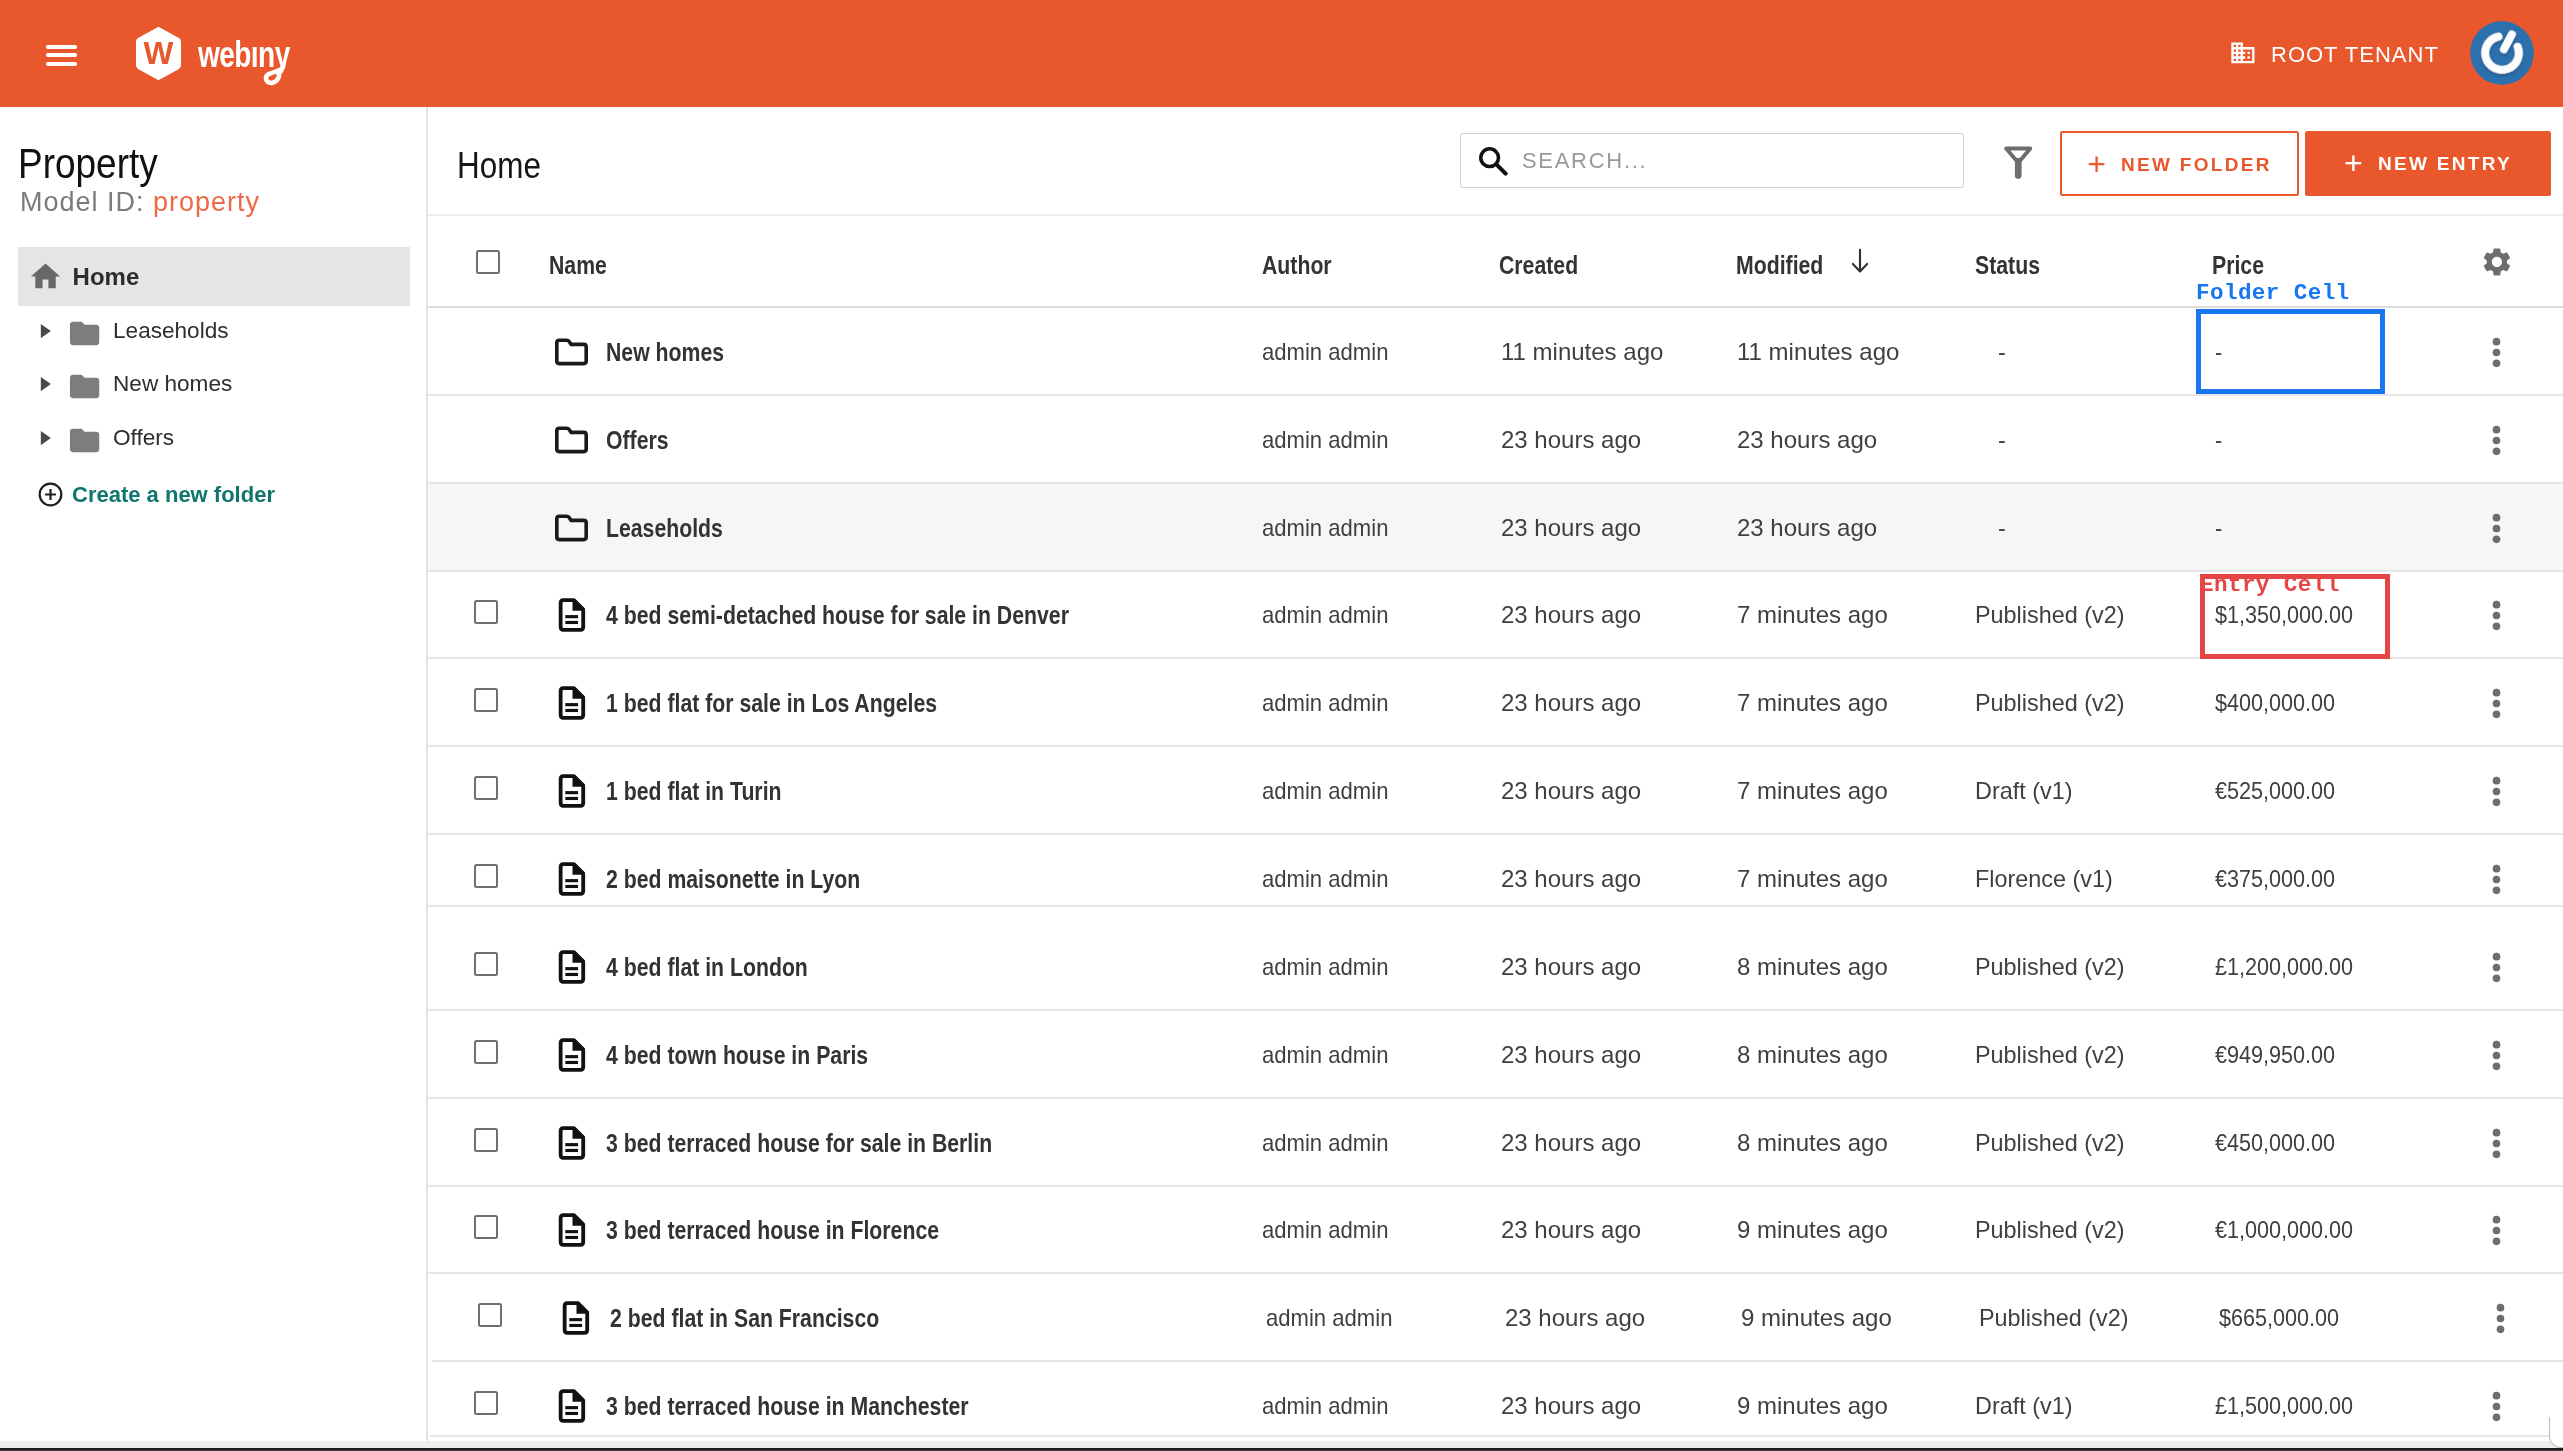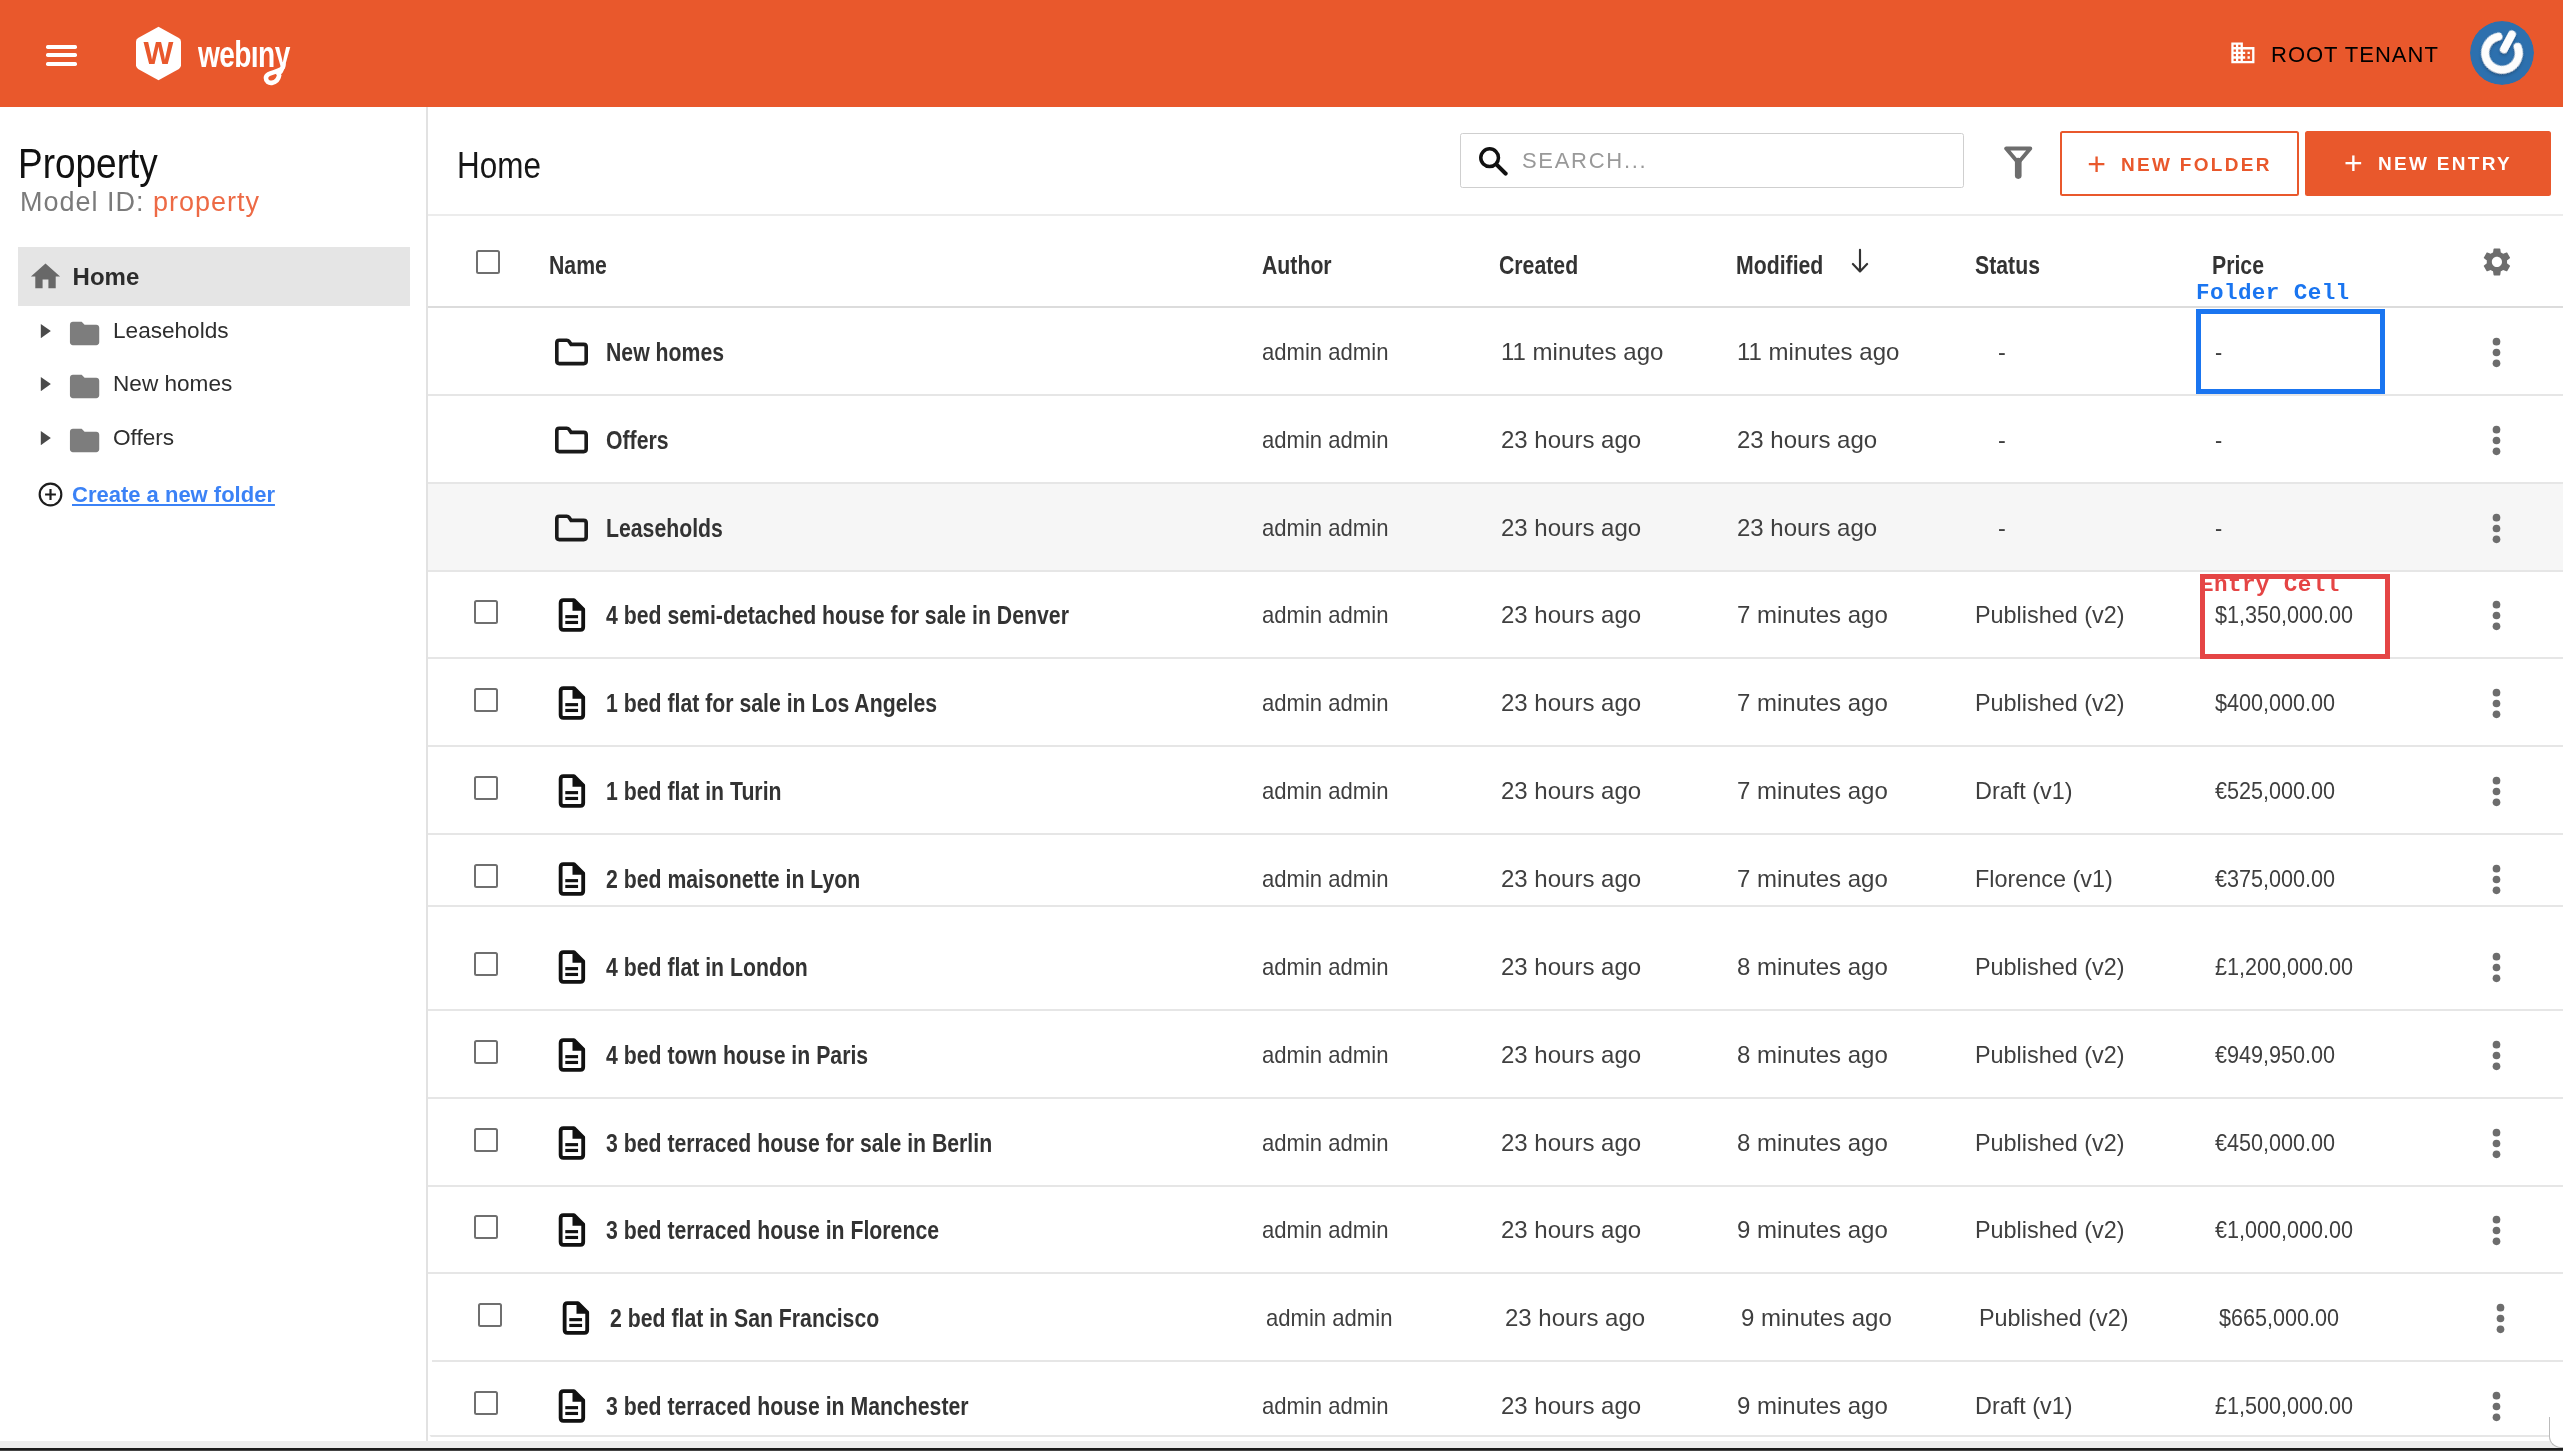--- a/index.html
+++ b/index.html
@@ -15,21 +15,21 @@
       <path d="M29 1 L53.5 14.5 Q56 16 56 19 V47 Q56 50 53.5 51.5 L29 65 Q29 65 29 65 L4.5 51.5 Q2 50 2 47 V19 Q2 16 4.5 14.5 Z" fill="#fff"></path>
       <text x="29" y="45" font-family="Liberation Sans, sans-serif" font-size="38" font-weight="bold" fill="#e9582c" text-anchor="middle">W</text>
     </svg>
 <div class="lbl" style="left:198px;top:34px;font-size:37px;font-weight:bold;color:#fff;letter-spacing:-0.8px;transform:scaleX(0.76);transform-origin:0 0;">webıny</div>
 <svg style="position:absolute;left:261px;top:62px;" width="33" height="28.5" viewBox="0 0 40 34">
       <path d="M27 2 C29 14 6 10 6 19 C6 28 20 27 22 16" fill="none" stroke="#fff" stroke-width="5.6" stroke-linecap="round"></path>
     </svg>
 <svg style="position:absolute;left:2229px;top:39px;" width="28.5" height="28.5" viewBox="0 0 34 34">
       <path transform="scale(1.38)" fill="#fff" d="M12 7V3H2v18h20V7H12zM6 19H4v-2h2v2zm0-4H4v-2h2v2zm0-4H4V9h2v2zm0-4H4V5h2v2zm4 12H8v-2h2v2zm0-4H8v-2h2v2zm0-4H8V9h2v2zm0-4H8V5h2v2zm10 12h-8v-2h2v-2h-2v-2h2v-2h-2V9h8v10zm-2-8h-2v2h2v-2zm0 4h-2v2h2v-2z"></path>
     </svg>
-<div class="lbl" style="left:2271px;top:42px;font-size:22px;color:#000000;letter-spacing:1px;">ROOT TENANT</div>
+<div class="lbl" style="left:2271px;top:42px;font-size:22px;color:#ffffff;letter-spacing:1px;">ROOT TENANT</div>
 <svg style="position:absolute;left:2470px;top:21px;border-radius:50%;" width="64" height="64" viewBox="0 0 76 76">
       <circle cx="38" cy="38" r="38" fill="#2d70ae"></circle>
       <g transform="rotate(28 38 38)" filter="url(#avsh)">
         <path d="M 25.1 22.7 A 20 20 0 1 0 50.9 22.7" fill="none" stroke="#fdfdfd" stroke-width="9.5" stroke-linecap="round"></path>
         <path d="M 38 13 V 33" fill="none" stroke="#fdfdfd" stroke-width="9.5" stroke-linecap="round"></path>
       </g>
       <defs>
         <filter id="avsh" x="-40%" y="-40%" width="180%" height="180%">
           <feDropShadow dx="1" dy="2" stdDeviation="1.6" flood-color="#1d4f7d" flood-opacity="0.85"></feDropShadow>
         </filter>
@@ -70,21 +70,21 @@
 <svg style="position:absolute;left:67px;top:11.7px;" width="36" height="36" viewBox="0 0 43 43">
         <path transform="scale(1.75)" fill="#7d7d7d" d="M10 4H4c-1.1 0-1.99.9-1.99 2L2 18c0 1.1.9 2 2 2h16c1.1 0 2-.9 2-2V8c0-1.1-.9-2-2-2h-8l-2-2z"></path>
       </svg>
 <div class="lbl" style="left:113px;top:0;height:54px;line-height:54px;font-size:22.6px;color:#2e2e2e;">Offers</div>
 </div>
 <div class="abs" style="left:0;top:361px;width:426px;height:54px;">
 <svg style="position:absolute;left:38px;top:14.2px;" width="25" height="25" viewBox="0 0 30 30">
         <circle cx="15" cy="15" r="13" fill="none" stroke="#1d1d1d" stroke-width="2.6"></circle>
         <path d="M15 8.5v13M8.5 15h13" stroke="#1d1d1d" stroke-width="2.6"></path>
       </svg>
-<div class="lbl" style="left:72px;top:0;height:54px;line-height:54px;font-size:22px;font-weight:bold;color:#3b82f6;text-decoration:underline;">Create a new folder</div>
+<div class="lbl" style="left:72px;top:0;height:54px;line-height:54px;font-size:22px;font-weight:bold;color:#0f766e;">Create a new folder</div>
 </div>
 </div>
 <div class="abs" style="left:426px;top:107px;width:1.7px;height:1334px;background:#e2e2e2;"></div>
 <div class="abs" style="left:428px;top:107px;width:2135px;height:1334px;background:#fff;overflow:hidden;border-radius:0 0 0 11.7px;">
 <div class="lbl" style="left:28.5px;top:38px;font-size:37px;color:#161616;transform:scaleX(0.85);transform-origin:0 0;">Home</div>
 <div class="abs" style="left:1032px;top:26px;width:504px;height:55px;border:1.7px solid #cfcfcf;border-radius:2.5px;"></div>
 <svg style="position:absolute;left:1049px;top:38px;" width="32" height="32" viewBox="0 0 38 38">
       <circle cx="15" cy="15" r="10.5" fill="none" stroke="#111" stroke-width="4.2"></circle>
       <path d="M23 23 L34 34" stroke="#111" stroke-width="5" stroke-linecap="round"></path>
     </svg>

